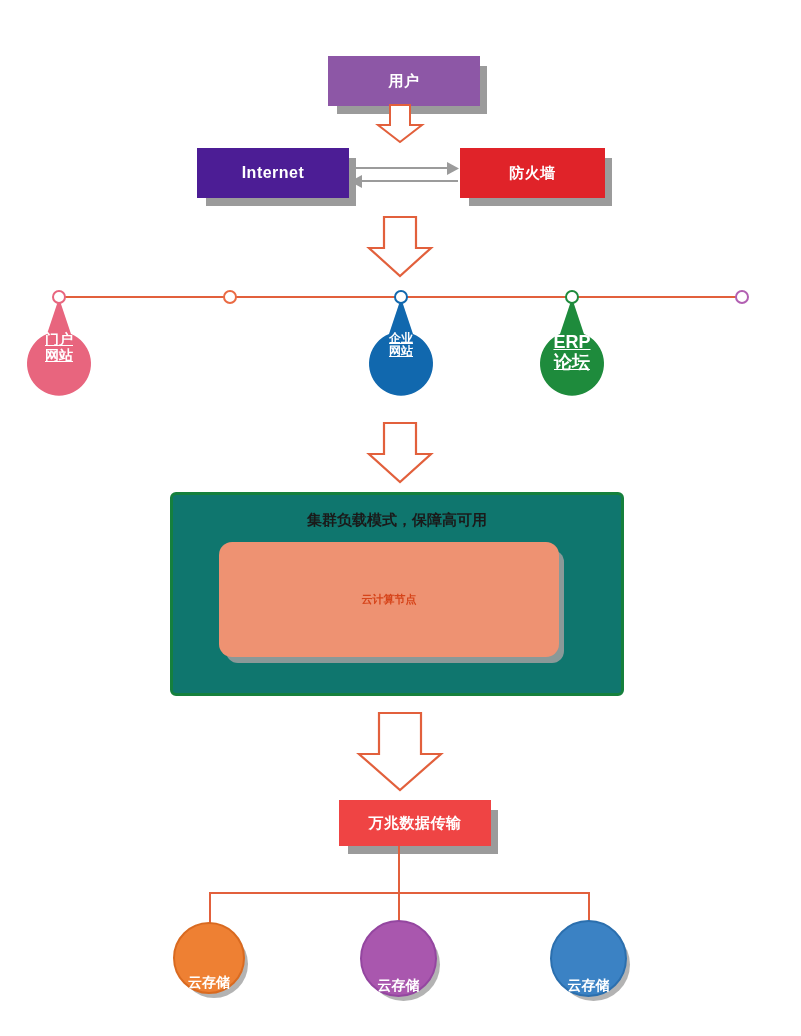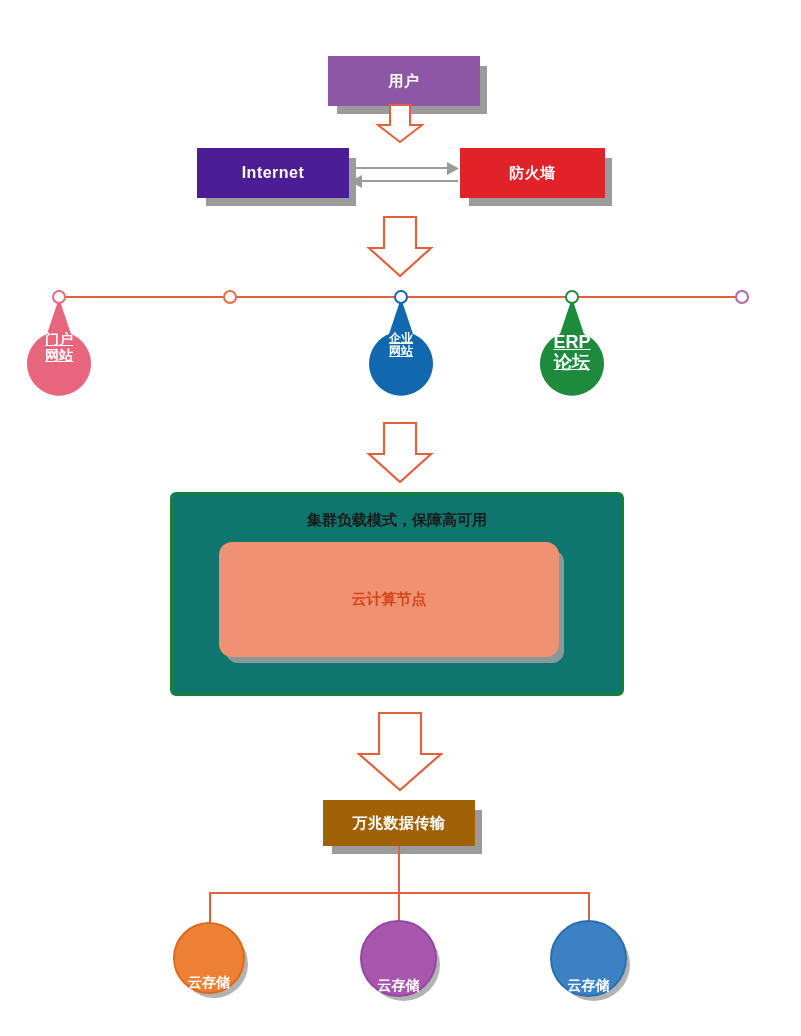--- a/index.html
+++ b/index.html
@@ -27,21 +27,21 @@
     align-items: center;
     justify-content: center;
     color: #ffffff;
     font-weight: bold;
     letter-spacing: .5px;
     box-shadow: 8px 9px 0 -1px rgba(150,150,150,0.95);
   }
   .box-user      { background: #8d57a6; }
   .box-internet  { background: #4c1d95; }
   .box-firewall  { background: #E02329; }
-  .box-transfer  { background: #a16207; }
+  .box-transfer  { background: #ef4444; margin-left: 16px; }
 
   
   .blockarrow { position: absolute; }
   .blockarrow svg { display: block; overflow: visible; }
 
   
   .channel-line {
     position: absolute;
     height: 0;
     border-top: 2px solid #E2603C;
@@ -191,21 +191,21 @@
   <div class="ring" style="left:735px; top:290px; width:14px; height:14px; border:2.5px solid #B260B2;"></div>
 
   <div class="blockarrow" style="left:366px; top:422px; width:68px; height:62px;">
     <svg width="68" height="62" viewBox="0 0 68 62">
       <polygon points="18,1 50,1 50,32 65,32 34,60 3,32 18,32" fill="#ffffff" stroke="#E2603C" stroke-width="2.2"></polygon>
     </svg>
   </div>
 
   <div class="cloud-outer" style="left:170px; top:492px; width:454px; height:204px;">
     <div class="cloud-title" style="top:16px; font-size:15px;">集群负载模式，保障高可用</div>
-    <div class="cloud-inner" style="left:46px; top:47px; width:340px; height:115px; font-size:15px;">
+    <div class="cloud-inner" style="left:46px; top:47px; width:340px; height:115px; font-size:11px;">
       <span>云计算节点</span>
     </div>
   </div>
 
   <div class="blockarrow" style="left:356px; top:712px; width:88px; height:80px;">
     <svg width="88" height="80" viewBox="0 0 88 80">
       <polygon points="23,1 65,1 65,42 85,42 44,78 3,42 23,42" fill="#ffffff" stroke="#E2603C" stroke-width="2.2"></polygon>
     </svg>
   </div>
 

